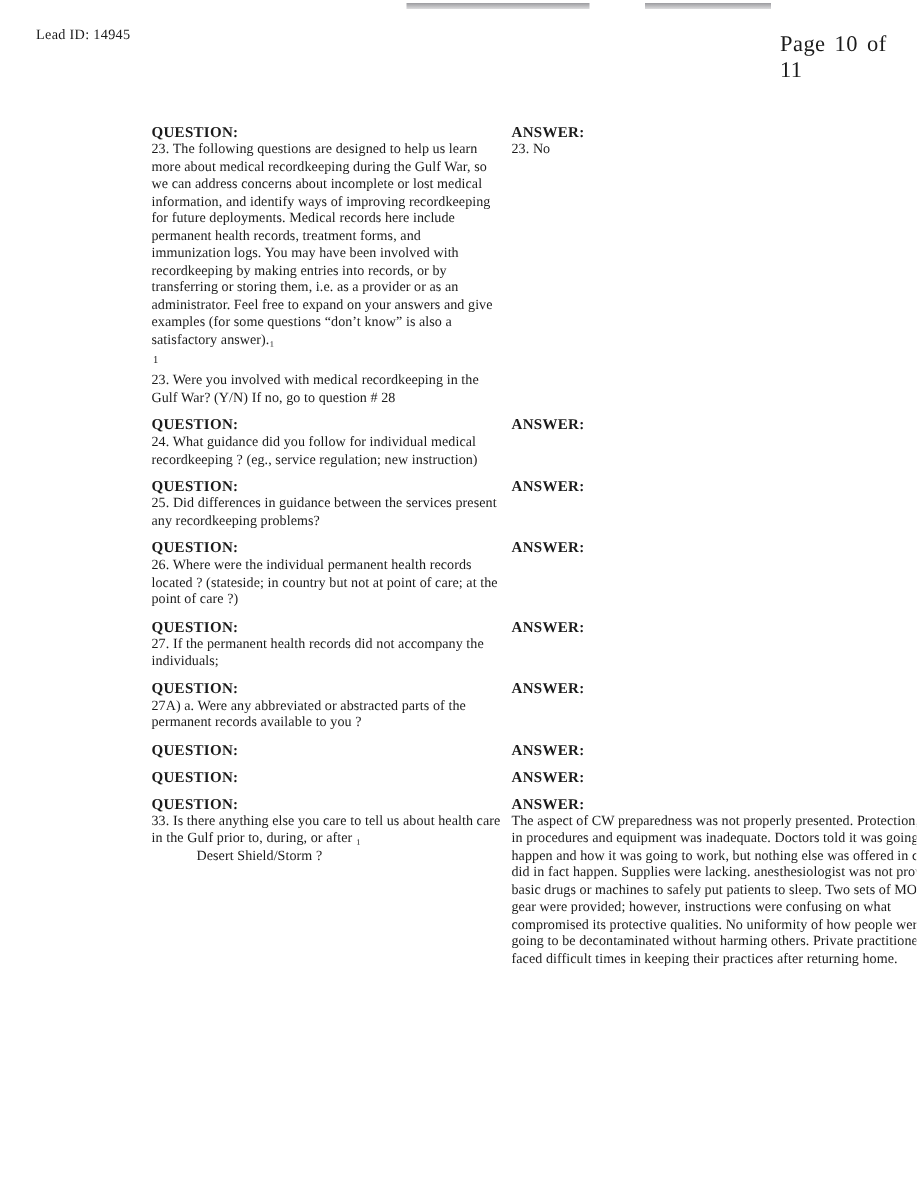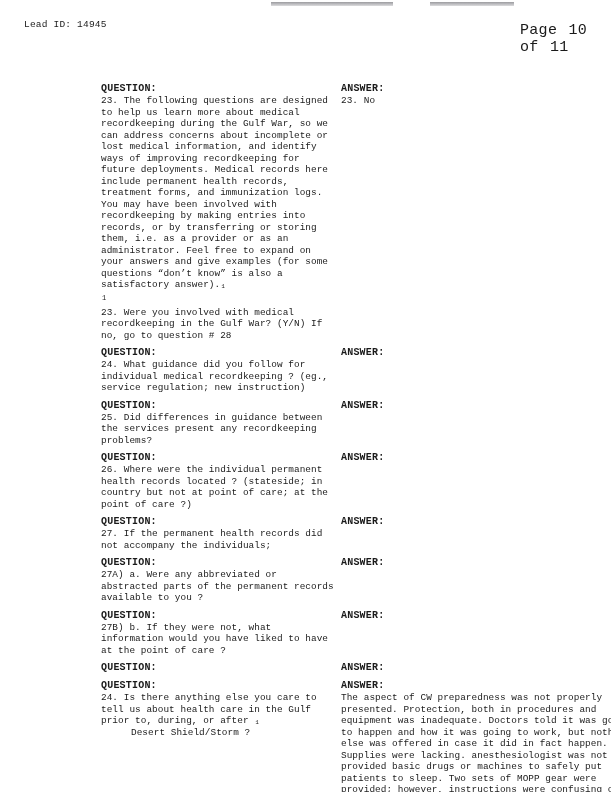--- a/index.html
+++ b/index.html
@@ -3,21 +3,21 @@
 <meta charset="utf-8">
 <style>
   * { box-sizing: border-box; }
   html, body { margin: 0; padding: 0; background: #ffffff; }
   .page {
     position: relative;
     width: 611px;
     height: 792px;
     background: #ffffff;
     overflow: hidden;
-    font-family: Liberation Mono, monospace;
+    font-family: Liberation Serif, serif;
     color: #1a1a1a;
   }
   .artifact-bar {
     position: absolute;
     top: 2px;
     height: 4px;
     background: linear-gradient(#9b9b9f, #dcdcde);
   }
   .artifact-bar.bar1 { left: 271px; width: 122px; }
   .artifact-bar.bar2 { left: 430px; width: 84px; }
@@ -140,40 +140,39 @@
         <p class="qtext">27A) a.  Were any abbreviated or abstracted parts of the permanent  records available to you ?</p>
       </div>
       <div class="acol">
         <div class="qa-label">ANSWER:</div>
       </div>
     </div>
 
     <div class="qa-row">
       <div class="qcol">
         <div class="qa-label">QUESTION:</div>
-        <p class="qtext">27B) b.  If they were not, what information would you have liked to have at the point of care ?</p>
       </div>
       <div class="acol">
         <div class="qa-label">ANSWER:</div>
       </div>
     </div>
 
     <div class="qa-row">
       <div class="qcol">
         <div class="qa-label">QUESTION:</div>
       </div>
       <div class="acol">
         <div class="qa-label">ANSWER:</div>
       </div>
     </div>
 
     <div class="qa-row">
       <div class="qcol">
         <div class="qa-label">QUESTION:</div>
-        <p class="qtext">24.  Is there anything else you care to tell us about health care in the Gulf prior to, during, or after ₁</p>
+        <p class="qtext">33.  Is there anything else you care to tell us about health care in the Gulf prior to, during, or after ₁</p>
         <p class="qtext indent">Desert Shield/Storm ?</p>
       </div>
       <div class="acol">
         <div class="qa-label">ANSWER:</div>
         <p class="atext">The aspect of CW preparedness was not properly presented.  Protection, both in procedures and equipment was inadequate.  Doctors told it was going to happen and how it was going to work, but nothing else was offered in case it did in fact happen.  Supplies were lacking. anesthesiologist was not provided basic drugs or machines to safely put patients to sleep.  Two sets of MOPP gear were provided; however, instructions were confusing on what compromised its protective qualities.  No uniformity of how people were going to be decontaminated without harming others.  Private practitioners faced difficult times in keeping their practices after returning home.</p>
       </div>
     </div>
 
   </div>
 </div>

